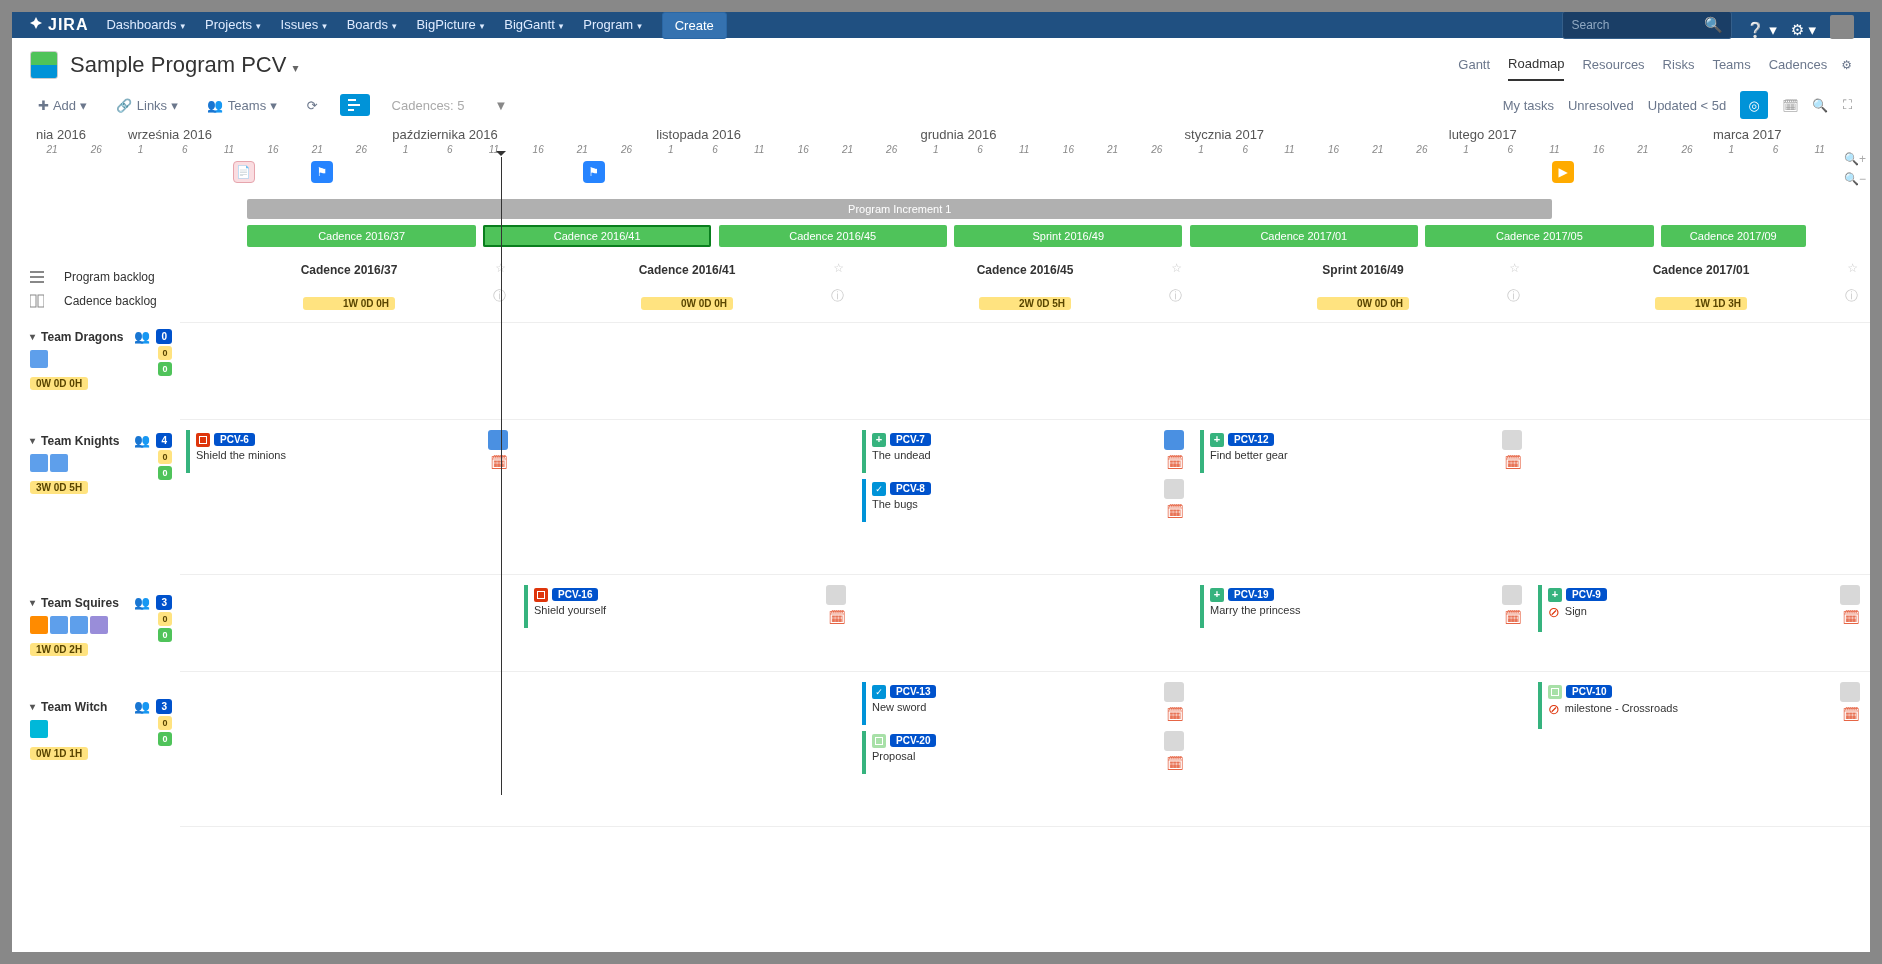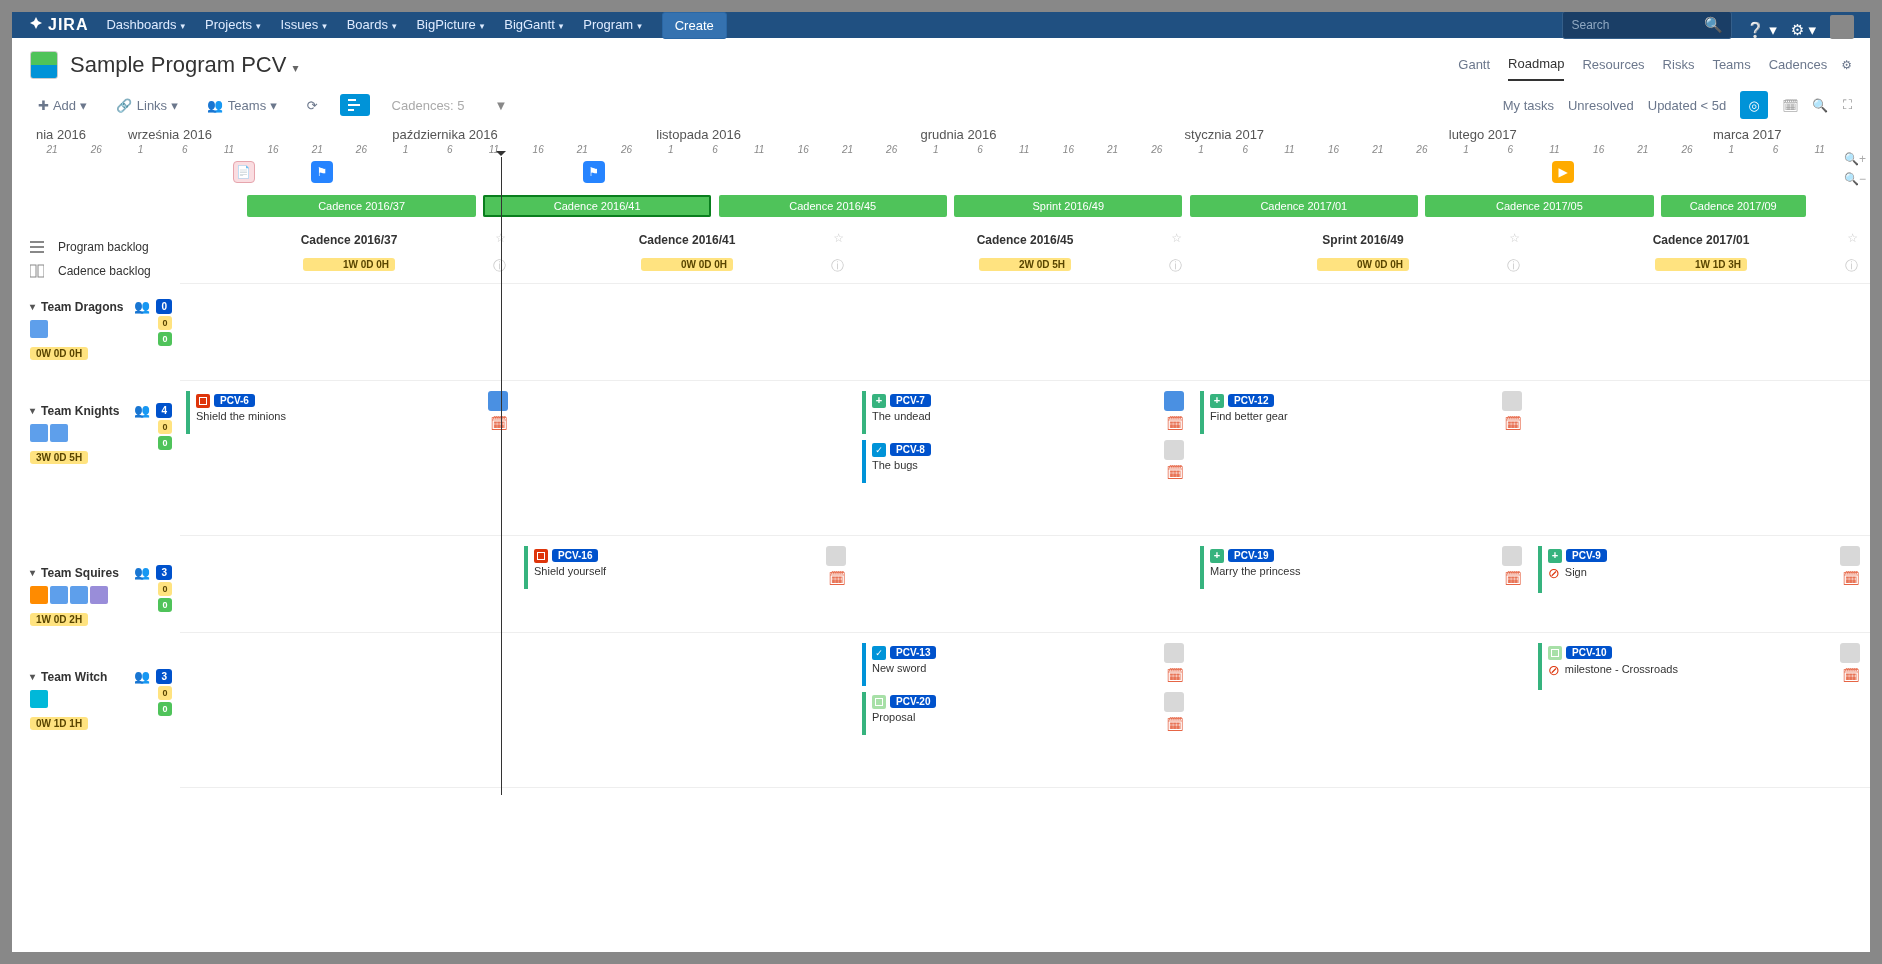--- a/index.html
+++ b/index.html
@@ -60,21 +60,21 @@
   .cadence-bar { position:absolute; height:22px; background:#4fc35a; color:#fff; display:flex; align-items:center; justify-content:center; font-size:11px; border-radius:2px;}
   .cadence-bar.sel { box-shadow:inset 0 0 0 2px #0a7e1e; }
   .now-line { position:absolute; top:0; bottom:-600px; width:1px; background:#333; z-index:5;}
   .now-line::before{content:"";position:absolute;top:-6px;left:-5px;border:5px solid transparent;border-top-color:#333;}
 
   .zoom { position:absolute; right:4px; top:140px; display:flex; flex-direction:column; gap:6px; color:#aaa; }
 
   
   .body { display:flex; margin-top:8px; }
   .left-col { width:168px; padding:8px 8px 8px 18px; font-size:12px; }
-  .left-col .row { display:flex; align-items:center; gap:14px; padding:5px 0; color:#333; cursor:pointer;}
+  .left-col .row { display:flex; align-items:center; gap:20px; padding:5px 0; color:#333; cursor:pointer;}
   .left-col .row svg { color:#888; }
   .team-block { margin-top:16px; }
   .team-head { display:flex; align-items:center; gap:6px; font-weight:bold; font-size:12px;}
   .team-head .chev { color:#555; font-size:10px;}
   .badge { background:#0052cc; color:#fff; border-radius:3px; padding:0 5px; font-size:10px; line-height:15px; display:inline-block;}
   .pill { background:#ffe380; color:#594500; font-size:10px; padding:1px 6px; border-radius:3px; font-weight:bold;}
   .members { display:flex; gap:2px; margin:4px 0;}
   .member { width:18px; height:18px; border-radius:2px; background:#5e9feb; display:inline-block;}
   .member.o { background:#ff8b00;}
   .member.c { background:#00b8d9;}
@@ -83,21 +83,21 @@
   .dot { width:14px; height:14px; border-radius:3px; display:flex; align-items:center; justify-content:center; font-size:9px; color:#fff; font-weight:bold;}
   .dot.y  { background:#ffe380; color:#594500;}
   .dot.gn { background:#4fc35a;}
 
   .lanes { flex:1; position:relative; }
   .lane-header { display:flex; }
   .cad-col { flex:1; text-align:center; position:relative; padding:6px 0 10px 0;}
   .cad-col .t { font-weight:bold; font-size:12px;}
   .cad-col .star { color:#ccc; position:absolute; right:12px; top:4px; }
   .cad-col .info { color:#ccc; position:absolute; right:12px; top:30px; font-size:13px;}
-  .cad-col .pill { margin-top:11px; display:inline-block;padding-left:40px;}
+  .cad-col .pill { margin-top:20px; display:inline-block;padding-left:40px;}
 
   .lane { display:flex; min-height:70px; border-top:0; }
   .cell { flex:1; padding:4px 6px; position:relative; }
   .card { border-left:4px solid #36b37e; padding:2px 4px 12px 6px; margin-bottom:6px; position:relative;}
   .card.blue  { border-left-color:#0093d8;}
   .card .k { display:inline-block; background:#0052cc; color:#fff; border-radius:3px; padding:1px 6px; font-size:10px; font-weight:bold;}
   .card .ic { display:inline-block; width:14px; height:14px; border-radius:2px; vertical-align:middle; margin-right:4px; position:relative;}
   .ic.red { background:#de350b;}
   .ic.green { background:#36b37e;}
   .ic.blue { background:#0093d8;}
@@ -241,20 +241,23 @@
         <div class="day">1</div>
         <div class="day">6</div>
         <div class="day">11</div>
       </div>
   <div class="markers">
     <div class="marker pink" style="left:11.2%">📄</div>
     <div class="marker blue" style="left:15.5%">⚑</div>
     <div class="marker blue" style="left:30.5%">⚑</div>
     <div class="marker orange" style="left:84%">▶</div>
     <div class="now-line" style="left:26%"></div>
+  </div>
+  <div class="increment-row">
+    <div class="increment-bar" style="left:12%;width:72%">Program Increment 1</div>
   </div>
   <div class="cadence-row" id="cadrow">
         <div class="cadence-bar" style="left: 12%; width: 12.6%;">Cadence 2016/37</div>
         <div class="cadence-bar sel" style="left: 25%; width: 12.6%;">Cadence 2016/41</div>
         <div class="cadence-bar" style="left: 38%; width: 12.6%;">Cadence 2016/45</div>
         <div class="cadence-bar" style="left: 51%; width: 12.6%;">Sprint 2016/49</div>
         <div class="cadence-bar" style="left: 64%; width: 12.6%;">Cadence 2017/01</div>
         <div class="cadence-bar" style="left: 77%; width: 12.6%;">Cadence 2017/05</div>
         <div class="cadence-bar" style="left: 90%; width: 8%;">Cadence 2017/09</div>
       </div>

